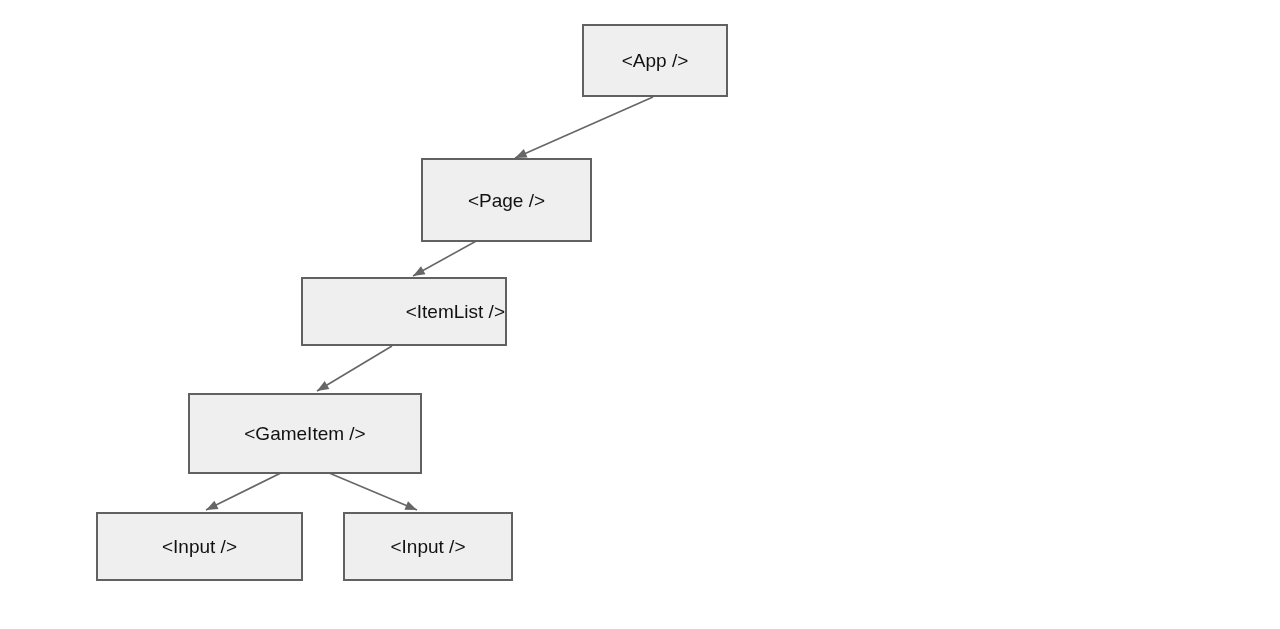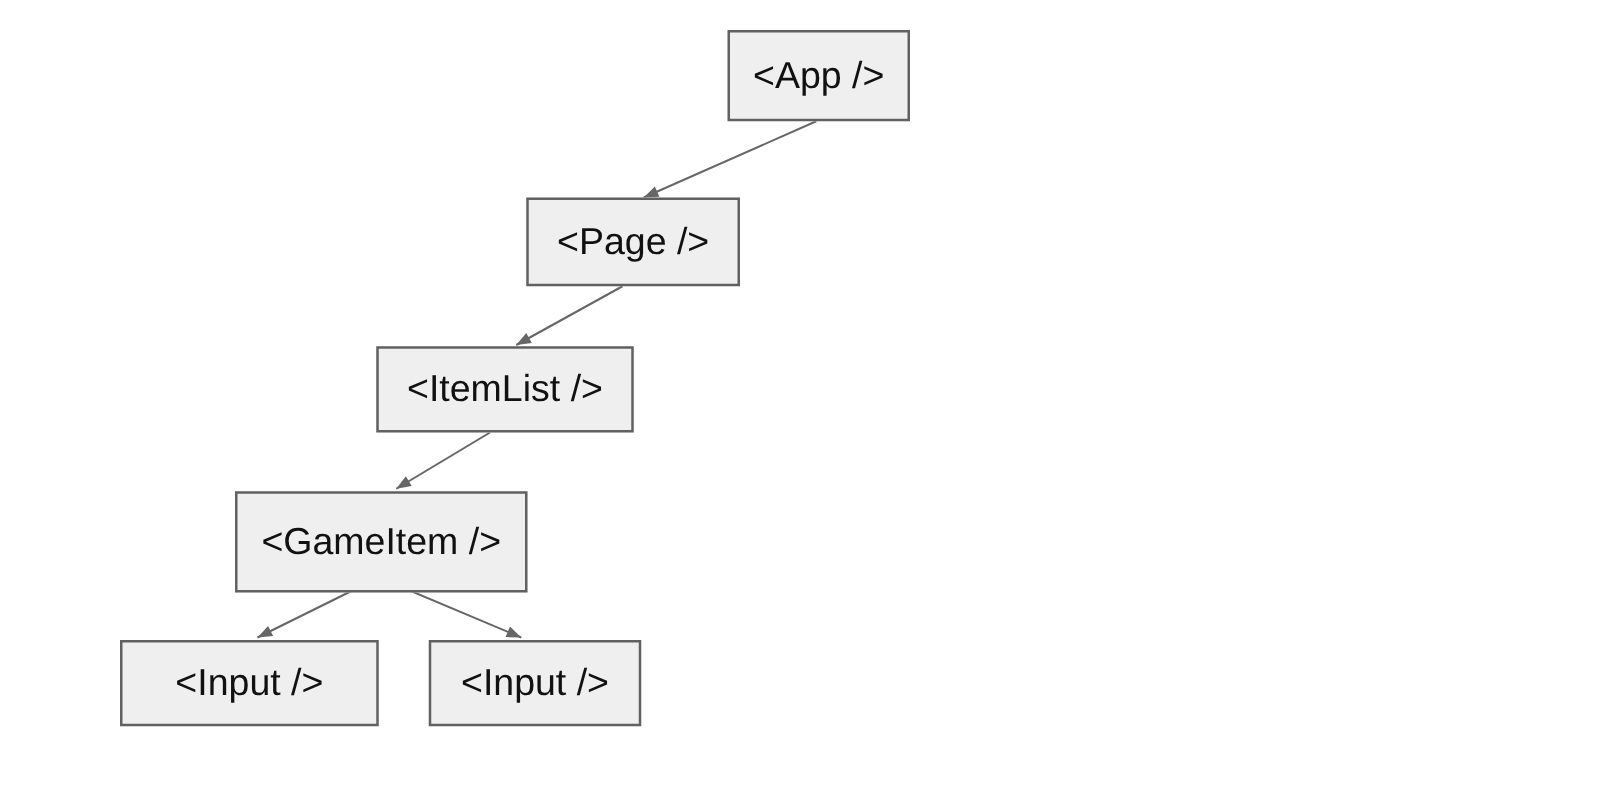--- a/index.html
+++ b/index.html
@@ -26,21 +26,21 @@
   .node {
     position: absolute;
     box-sizing: border-box;
     background: #efefef;
     border: 2px solid #616161;
     display: flex;
     align-items: center;
     justify-content: center;
   }
   .node-label {
-    font-size: 30px;
+    font-size: 19px;
     line-height: 1;
     color: #111111;
     white-space: pre;
     letter-spacing: 0px;
   }
 </style>
 </head>
 <body>
 
 <div class="stage">
@@ -55,25 +55,25 @@
     <line x1="498" y1="229" x2="413" y2="276" stroke="#666666" stroke-width="1.6" marker-end="url(#arrowhead)"></line>
     <line x1="392" y1="346" x2="317" y2="391" stroke="#666666" stroke-width="1.6" marker-end="url(#arrowhead)"></line>
     <line x1="303" y1="462" x2="206" y2="510" stroke="#666666" stroke-width="1.6" marker-end="url(#arrowhead)"></line>
     <line x1="303" y1="462" x2="417" y2="510" stroke="#666666" stroke-width="1.6" marker-end="url(#arrowhead)"></line>
   </svg>
 
   <div class="node" style="left:582px; top:24px; width:146px; height:73px;">
     <span class="node-label">&lt;App /&gt;</span>
   </div>
 
-  <div class="node" style="left:421px; top:158px; width:171px; height:71px;">
+  <div class="node" style="left:421px; top:158px; width:171px; height:84px;">
     <span class="node-label">&lt;Page /&gt;</span>
   </div>
 
-  <div class="node" style="left:301px; top:277px; width:206px; height:69px;">
+  <div class="node" style="left:301px; top:277px; width:206px; height:69px;justify-content:flex-end;">
     <span class="node-label">&lt;ItemList /&gt;</span>
   </div>
 
   <div class="node" style="left:188px; top:393px; width:234px; height:81px;">
     <span class="node-label">&lt;GameItem /&gt;</span>
   </div>
 
   <div class="node" style="left:96px; top:512px; width:207px; height:69px;">
     <span class="node-label">&lt;Input /&gt;</span>
   </div>

